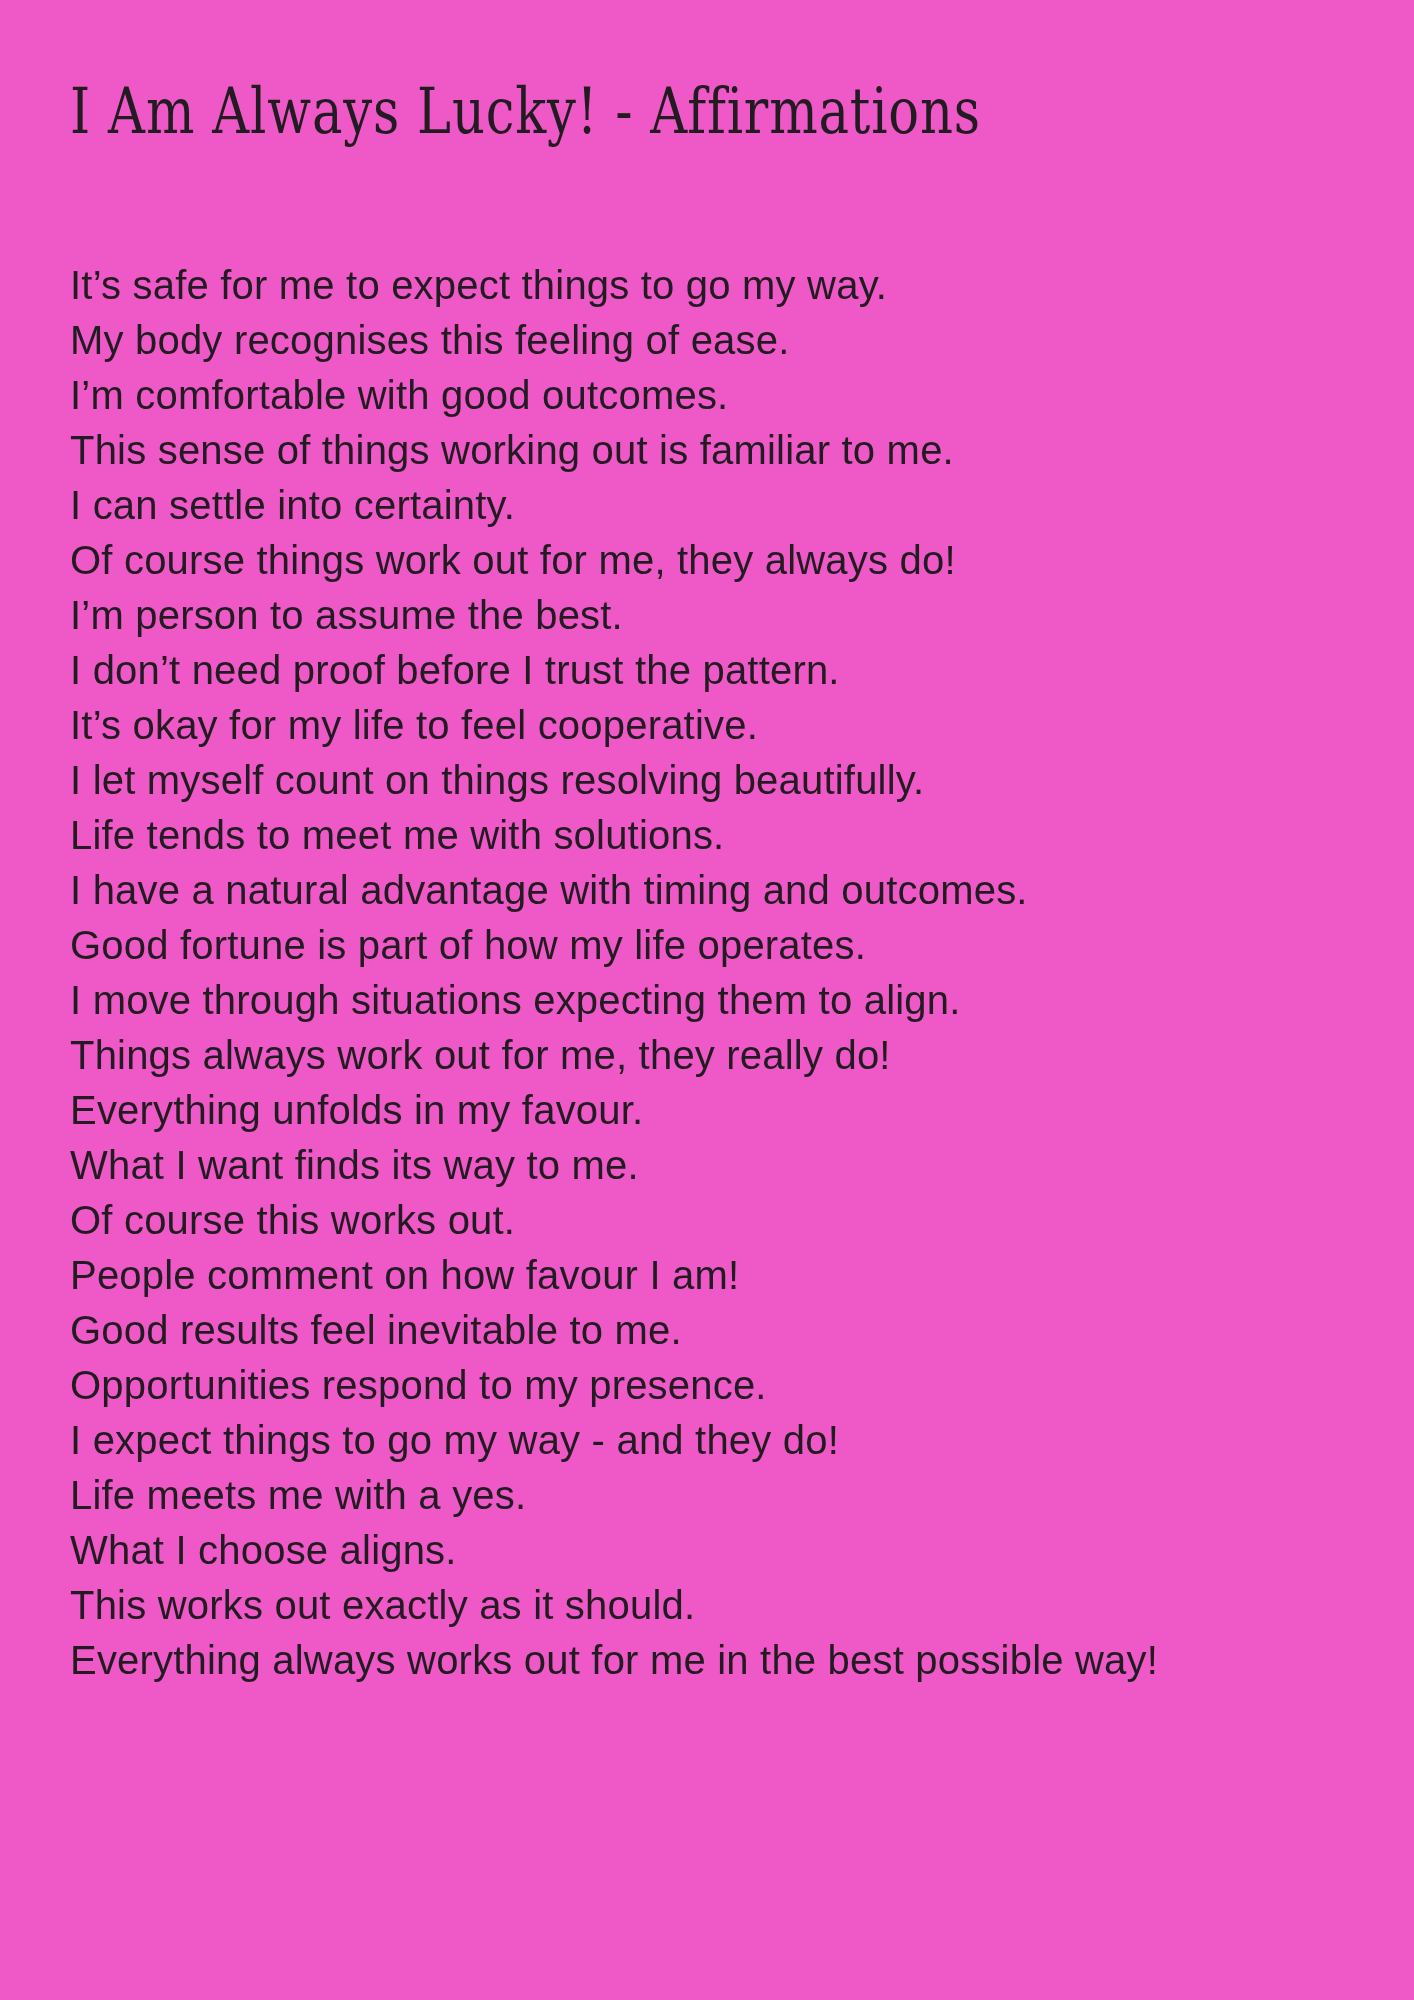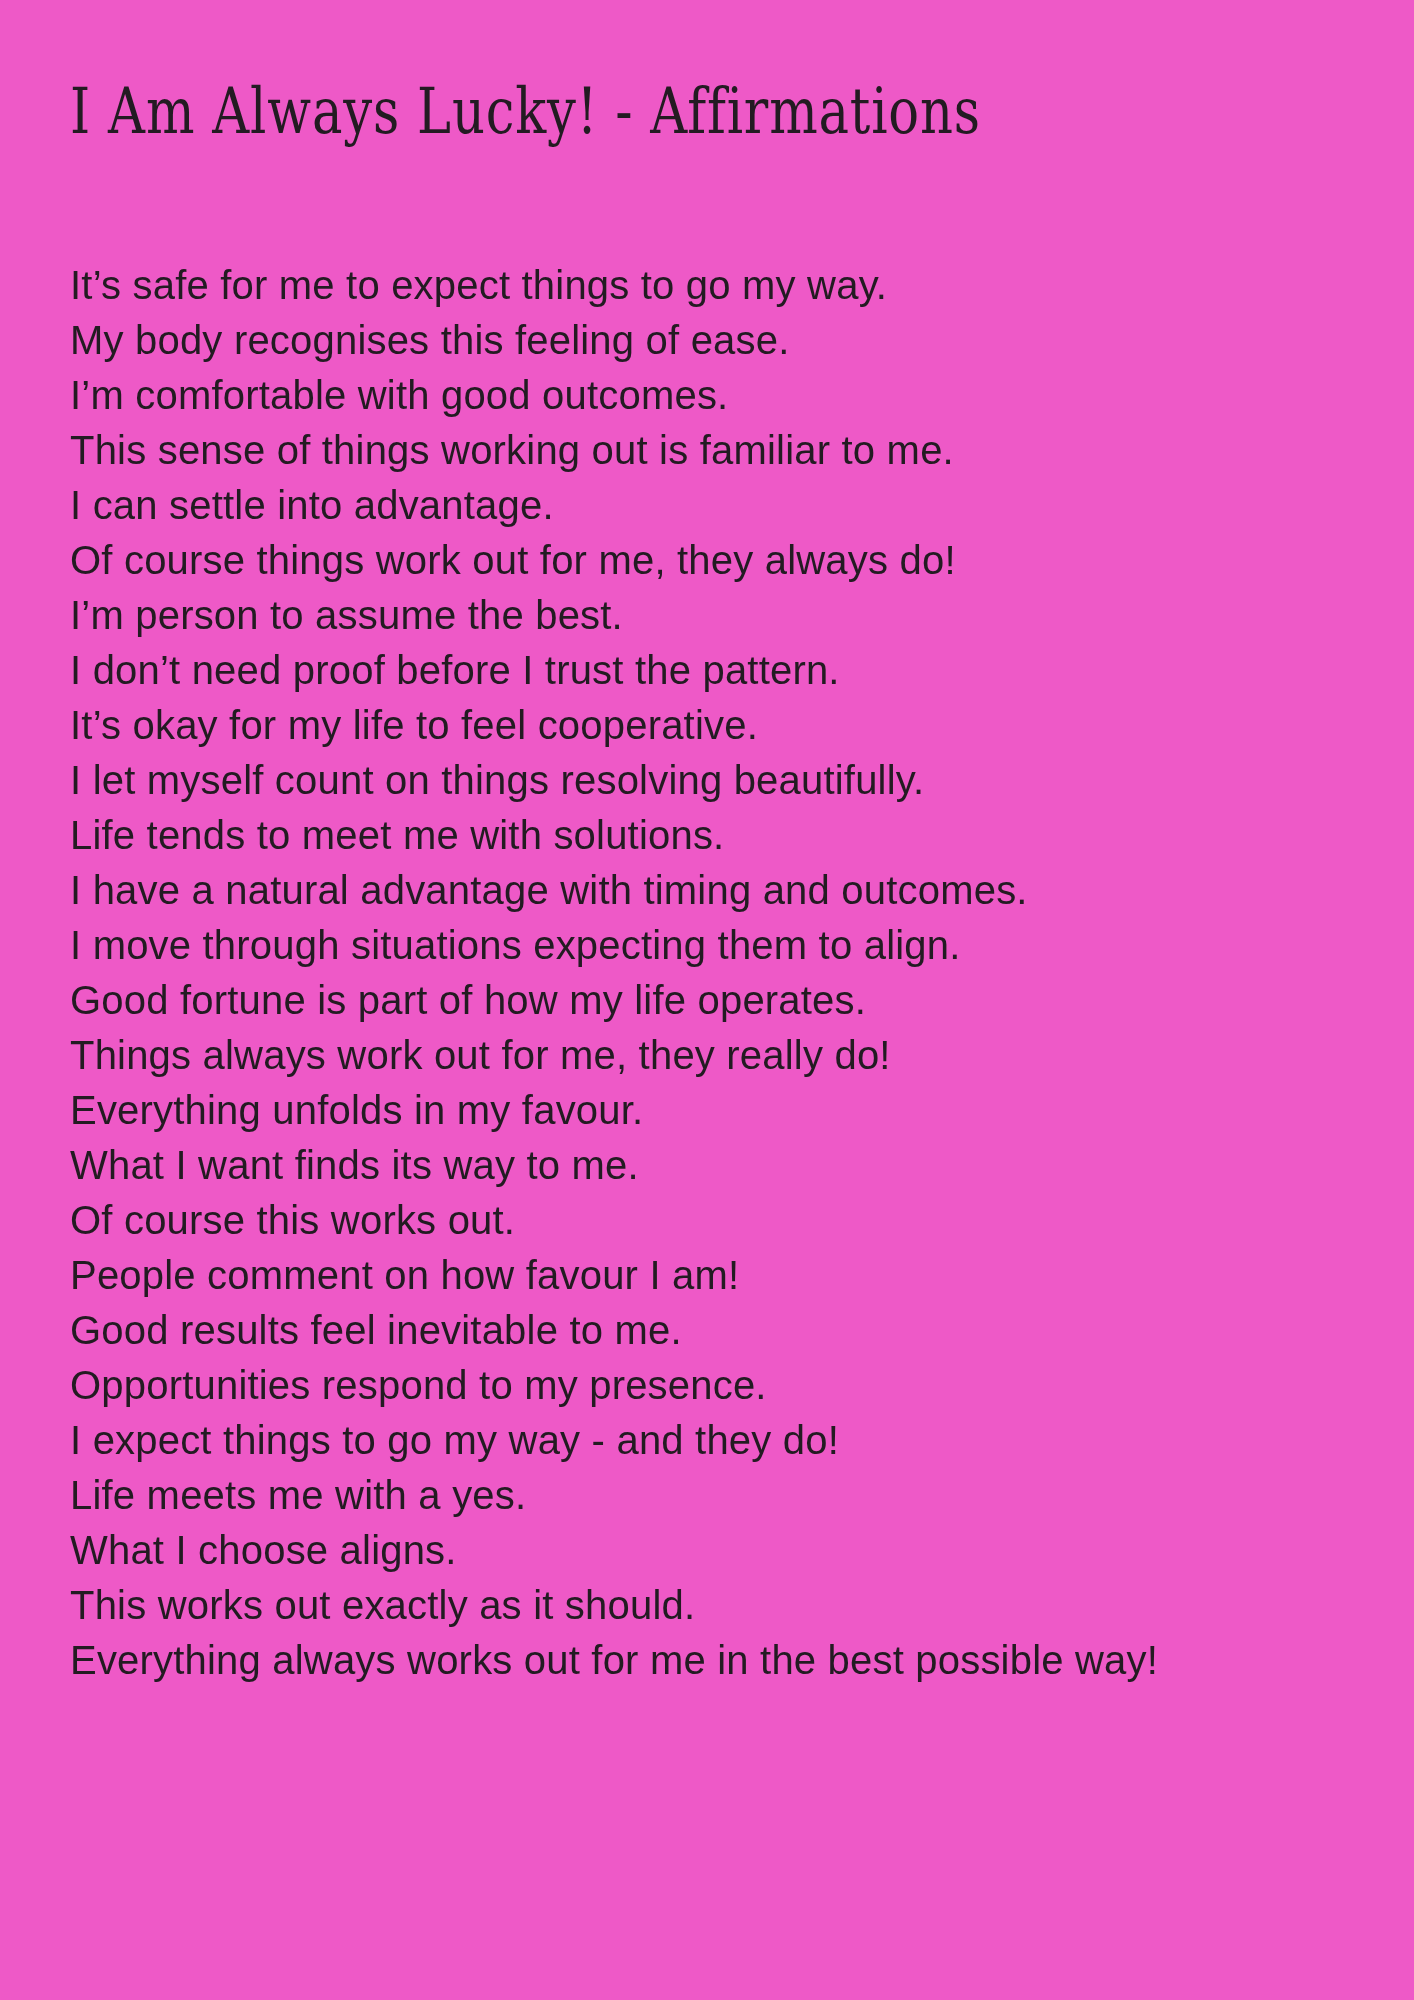--- a/index.html
+++ b/index.html
@@ -37,30 +37,30 @@
 </head>
 <body style="background: rgb(238, 89, 199); color: rgb(35, 27, 34);">
 
 <main class="page">
   <h1 class="page-title">I Am Always Lucky! - Affirmations</h1>
   <section class="affirmations">
       <p>It’s safe for me to expect things to go my way.</p>
       <p>My body recognises this feeling of ease.</p>
       <p>I’m comfortable with good outcomes.</p>
       <p>This sense of things working out is familiar to me.</p>
-      <p>I can settle into advantage.</p>
+      <p>I can settle into certainty.</p>
       <p>Of course things work out for me, they always do!</p>
       <p>I’m person to assume the best.</p>
       <p>I don’t need proof before I trust the pattern.</p>
       <p>It’s okay for my life to feel cooperative.</p>
       <p>I let myself count on things resolving beautifully.</p>
       <p>Life tends to meet me with solutions.</p>
       <p>I have a natural advantage with timing and outcomes.</p>
+      <p>Good fortune is part of how my life operates.</p>
       <p>I move through situations expecting them to align.</p>
-      <p>Good fortune is part of how my life operates.</p>
       <p>Things always work out for me, they really do!</p>
       <p>Everything unfolds in my favour.</p>
       <p>What I want finds its way to me.</p>
       <p>Of course this works out.</p>
       <p>People comment on how favour I am!</p>
       <p>Good results feel inevitable to me.</p>
       <p>Opportunities respond to my presence.</p>
       <p>I expect things to go my way - and they do!</p>
       <p>Life meets me with a yes.</p>
       <p>What I choose aligns.</p>

